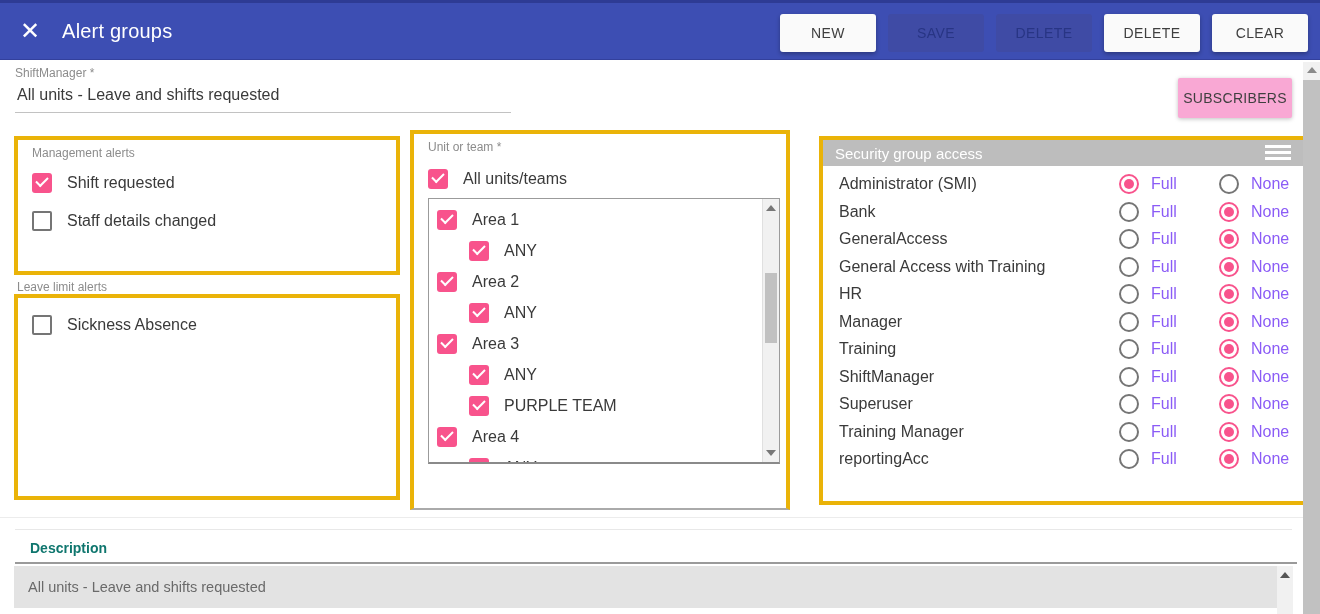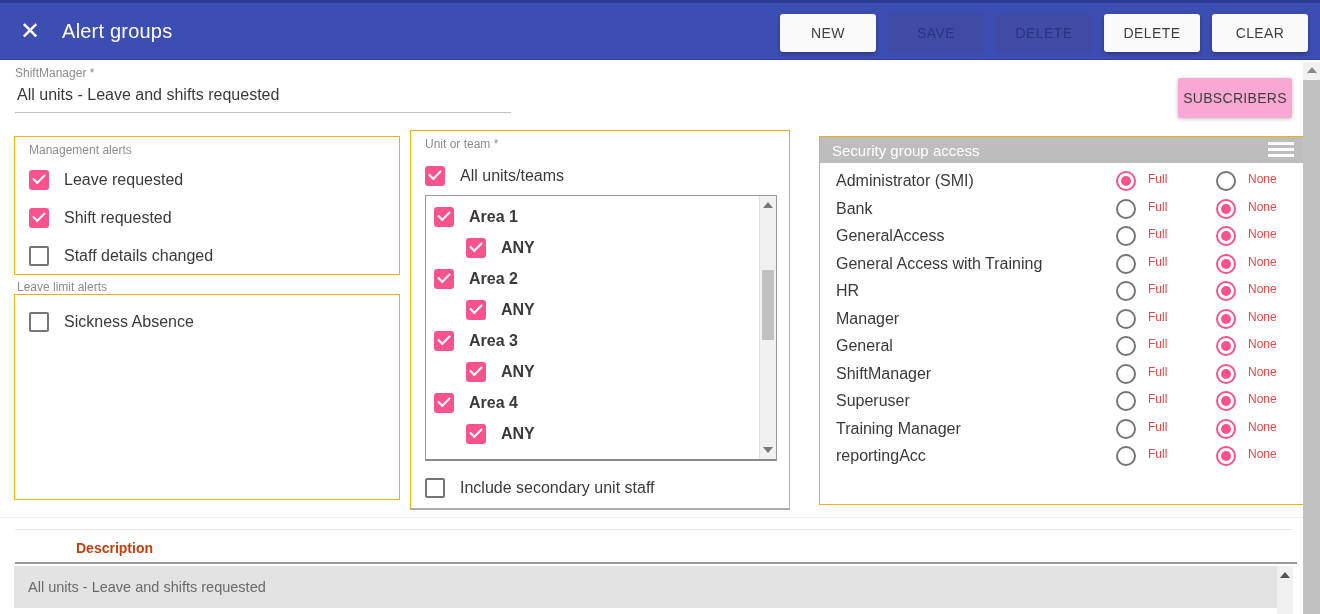--- a/index.html
+++ b/index.html
@@ -21,35 +21,35 @@
 
   
   .small-label { font-size:12px; color:#8c8c8c; }
   .descfield { position:absolute; left:15px; top:66px; width:496px; }
   .descvalue { font-size:16px; color:#3a3a3a; padding:6px 0 8px 2px; border-bottom:1px solid #c2c2c2; }
   .subs-btn { position:absolute; left:1178px; top:78px; width:114px; height:40px;
     background:#f9a8d4; border:none; border-radius:2px; font-size:14px; color:#3f3f3f;
     font-family:inherit; letter-spacing:.3px; box-shadow:0 1px 4px rgba(0,0,0,.25); cursor:pointer; }
 
   
-  .panel { position:absolute; background:#fff; border:1px solid #eab308;text-align:center; }
+  .panel { position:absolute; background:#fff; border:4px solid #eab308;text-align:center; }
   .panel-label { position:absolute; left:14px; top:6px; }
 
   
   .cbrow { display:flex; align-items:center; height:38px; padding-left:14px; cursor:pointer; }
   .cb { position:relative; width:20px; height:20px; border-radius:3px; flex:none; }
   .cb.checked { background:#f8538c; }
   .cb.checked::after { content:''; position:absolute; left:4px; top:4px; width:10px; height:5px;
     border-left:2px solid #fff; border-bottom:2px solid #fff; transform:rotate(-45deg); }
   .cb.unchecked { background:#fff; border:2px solid #757575; border-radius:2px; }
   .cbrow .lbl { margin-left:15px; font-size:16px; color:#3a3a3a; }
 
   
   .treebox { position:absolute; left:14px; top:64px; width:352px; height:266px;
-    border:1px solid #9b9b9b; border-bottom:2px solid #8a8a8a; overflow:hidden; background:#fff;font-weight:bold; }
+    border:1px solid #9b9b9b; border-bottom:2px solid #8a8a8a; overflow:hidden; background:#fff; }
   .treerows { padding:5px 0 0 8px; }
   .treerow { height:31px; }
   .treerow.lvl1 { padding-left:32px; }
   .treerow .cbrow { padding-left:0; height:31px; }
 
   
   .sb-track { position:absolute; background:#f1f1f1; }
   .sb-thumb { position:absolute; background:#c1c1c1; }
   .sb-arrow { position:absolute; width:0; height:0; left:50%; transform:translateX(-50%); }
   .sb-arrow.up   { border-left:5px solid transparent; border-right:5px solid transparent; border-bottom:6px solid #777; }
@@ -60,25 +60,25 @@
     color:#fff; font-size:15px; display:flex; align-items:center; padding:0 12px; }
   .burger { position:absolute; right:14px; top:5px; width:26px; cursor:pointer; }
   .burger i { display:block; height:3px; background:#fff; margin-bottom:3px; }
   .sec-rows { position:absolute; left:0; top:32px; right:0; }
   .secrow { position:relative; height:27.5px; }
   .secrow .gname { position:absolute; left:16px; top:3px; font-size:16px; color:#3a3a3a; }
   .radio { position:absolute; width:20px; height:20px; border:2px solid #757575; border-radius:50%;
     background:#fff; top:2px; cursor:pointer; }
   .radio.sel { border-color:#f8538c; }
   .radio.sel::after { content:''; position:absolute; inset:3px; background:#f8538c; border-radius:50%; }
-  .rlabel { position:absolute; top:3px; font-size:12px; color:#ef4444; }
+  .rlabel { position:absolute; top:3px; font-size:16px; color:#8b5cf6; }
 
   
   .hline { position:absolute; height:1px; background:#e8e8e8; }
-  .grid-head { position:absolute; left:30px; top:540px; font-size:14px; font-weight:bold; color:#c2410c;margin-left:46px; }
+  .grid-head { position:absolute; left:30px; top:540px; font-size:14px; font-weight:bold; color:#0f766e; }
   .grid-underline { position:absolute; left:15px; top:562px; width:1282px; height:2px; background:#9a9a9a; }
   .grid-row { position:absolute; left:14px; top:566px; width:1263px; height:42px; background:#e3e3e3;
     font-size:14.5px; color:#6a6a6a; line-height:42px; padding-left:14px; cursor:pointer; }
 </style>
 </head>
 <body>
 
 <div class="titlebar">
   <span class="close-x">✕</span>
   <span class="tbar-title">Alert groups</span>
@@ -96,24 +96,20 @@
   <div class="descvalue">All units - Leave and shifts requested</div>
 </div>
 
 <button class="subs-btn">SUBSCRIBERS</button>
 
 <div class="panel" style="left:14px; top:136px; width:386px; height:139px;">
   <div class="panel-label small-label">Management alerts</div>
   <div style="position:absolute; left:0; top:24px; right:0;" id="mgmt-rows">
       <div class="cbrow">
         <span class="cb checked"></span>
-        <span class="lbl">Leave requested</span>
-      </div>
-      <div class="cbrow">
-        <span class="cb checked"></span>
         <span class="lbl">Shift requested</span>
       </div>
       <div class="cbrow">
         <span class="cb unchecked"></span>
         <span class="lbl">Staff details changed</span>
       </div>
     </div>
 </div>
 
 <div class="small-label abs" style="left:17px; top:280px;">Leave limit alerts</div>
@@ -166,20 +162,26 @@
             <span class="cb checked"></span>
             <span class="lbl">Area 3</span>
           </div>
         </div>
         <div class="treerow lvl1">
           <div class="cbrow">
             <span class="cb checked"></span>
             <span class="lbl">ANY</span>
           </div>
         </div>
+        <div class="treerow lvl1">
+          <div class="cbrow">
+            <span class="cb checked"></span>
+            <span class="lbl">PURPLE TEAM</span>
+          </div>
+        </div>
         <div class="treerow">
           <div class="cbrow">
             <span class="cb checked"></span>
             <span class="lbl">Area 4</span>
           </div>
         </div>
         <div class="treerow lvl1">
           <div class="cbrow">
             <span class="cb checked"></span>
             <span class="lbl">ANY</span>
@@ -187,26 +189,20 @@
         </div>
       </div>
 
     <div class="sb-track" style="right:0; top:0; bottom:0; width:17px; border-left:1px solid #e0e0e0;">
       <div class="sb-arrow up" style="top:6px;"></div>
       <div class="sb-thumb" style="left:2px; right:2px; top:74px; height:70px;"></div>
       <div class="sb-arrow down" style="bottom:6px;"></div>
     </div>
   </div>
 
-  <div style="position:absolute; left:0; top:338px; right:0;" id="include-row">
-      <div class="cbrow">
-        <span class="cb unchecked"></span>
-        <span class="lbl">Include secondary unit staff</span>
-      </div>
-    </div>
 </div>
 
 <div class="panel" style="left:819px; top:136px; width:490px; height:369px;padding-left:32px;">
   <div class="sec-head">
     <span>Security group access</span>
     <span class="burger">
         <i></i>
         <i></i>
         <i style="margin-bottom:0;"></i>
       </span>
@@ -248,21 +244,21 @@
         <span class="rlabel" style="left: 428px;">None</span>
       </div>
       <div class="secrow">
         <span class="gname">Manager</span>
         <span class="radio" style="left: 296px;"></span>
         <span class="rlabel" style="left: 328px;">Full</span>
         <span class="radio sel" style="left: 396px;"></span>
         <span class="rlabel" style="left: 428px;">None</span>
       </div>
       <div class="secrow">
-        <span class="gname">General</span>
+        <span class="gname">Training</span>
         <span class="radio" style="left: 296px;"></span>
         <span class="rlabel" style="left: 328px;">Full</span>
         <span class="radio sel" style="left: 396px;"></span>
         <span class="rlabel" style="left: 428px;">None</span>
       </div>
       <div class="secrow">
         <span class="gname">ShiftManager</span>
         <span class="radio" style="left: 296px;"></span>
         <span class="rlabel" style="left: 328px;">Full</span>
         <span class="radio sel" style="left: 396px;"></span>

